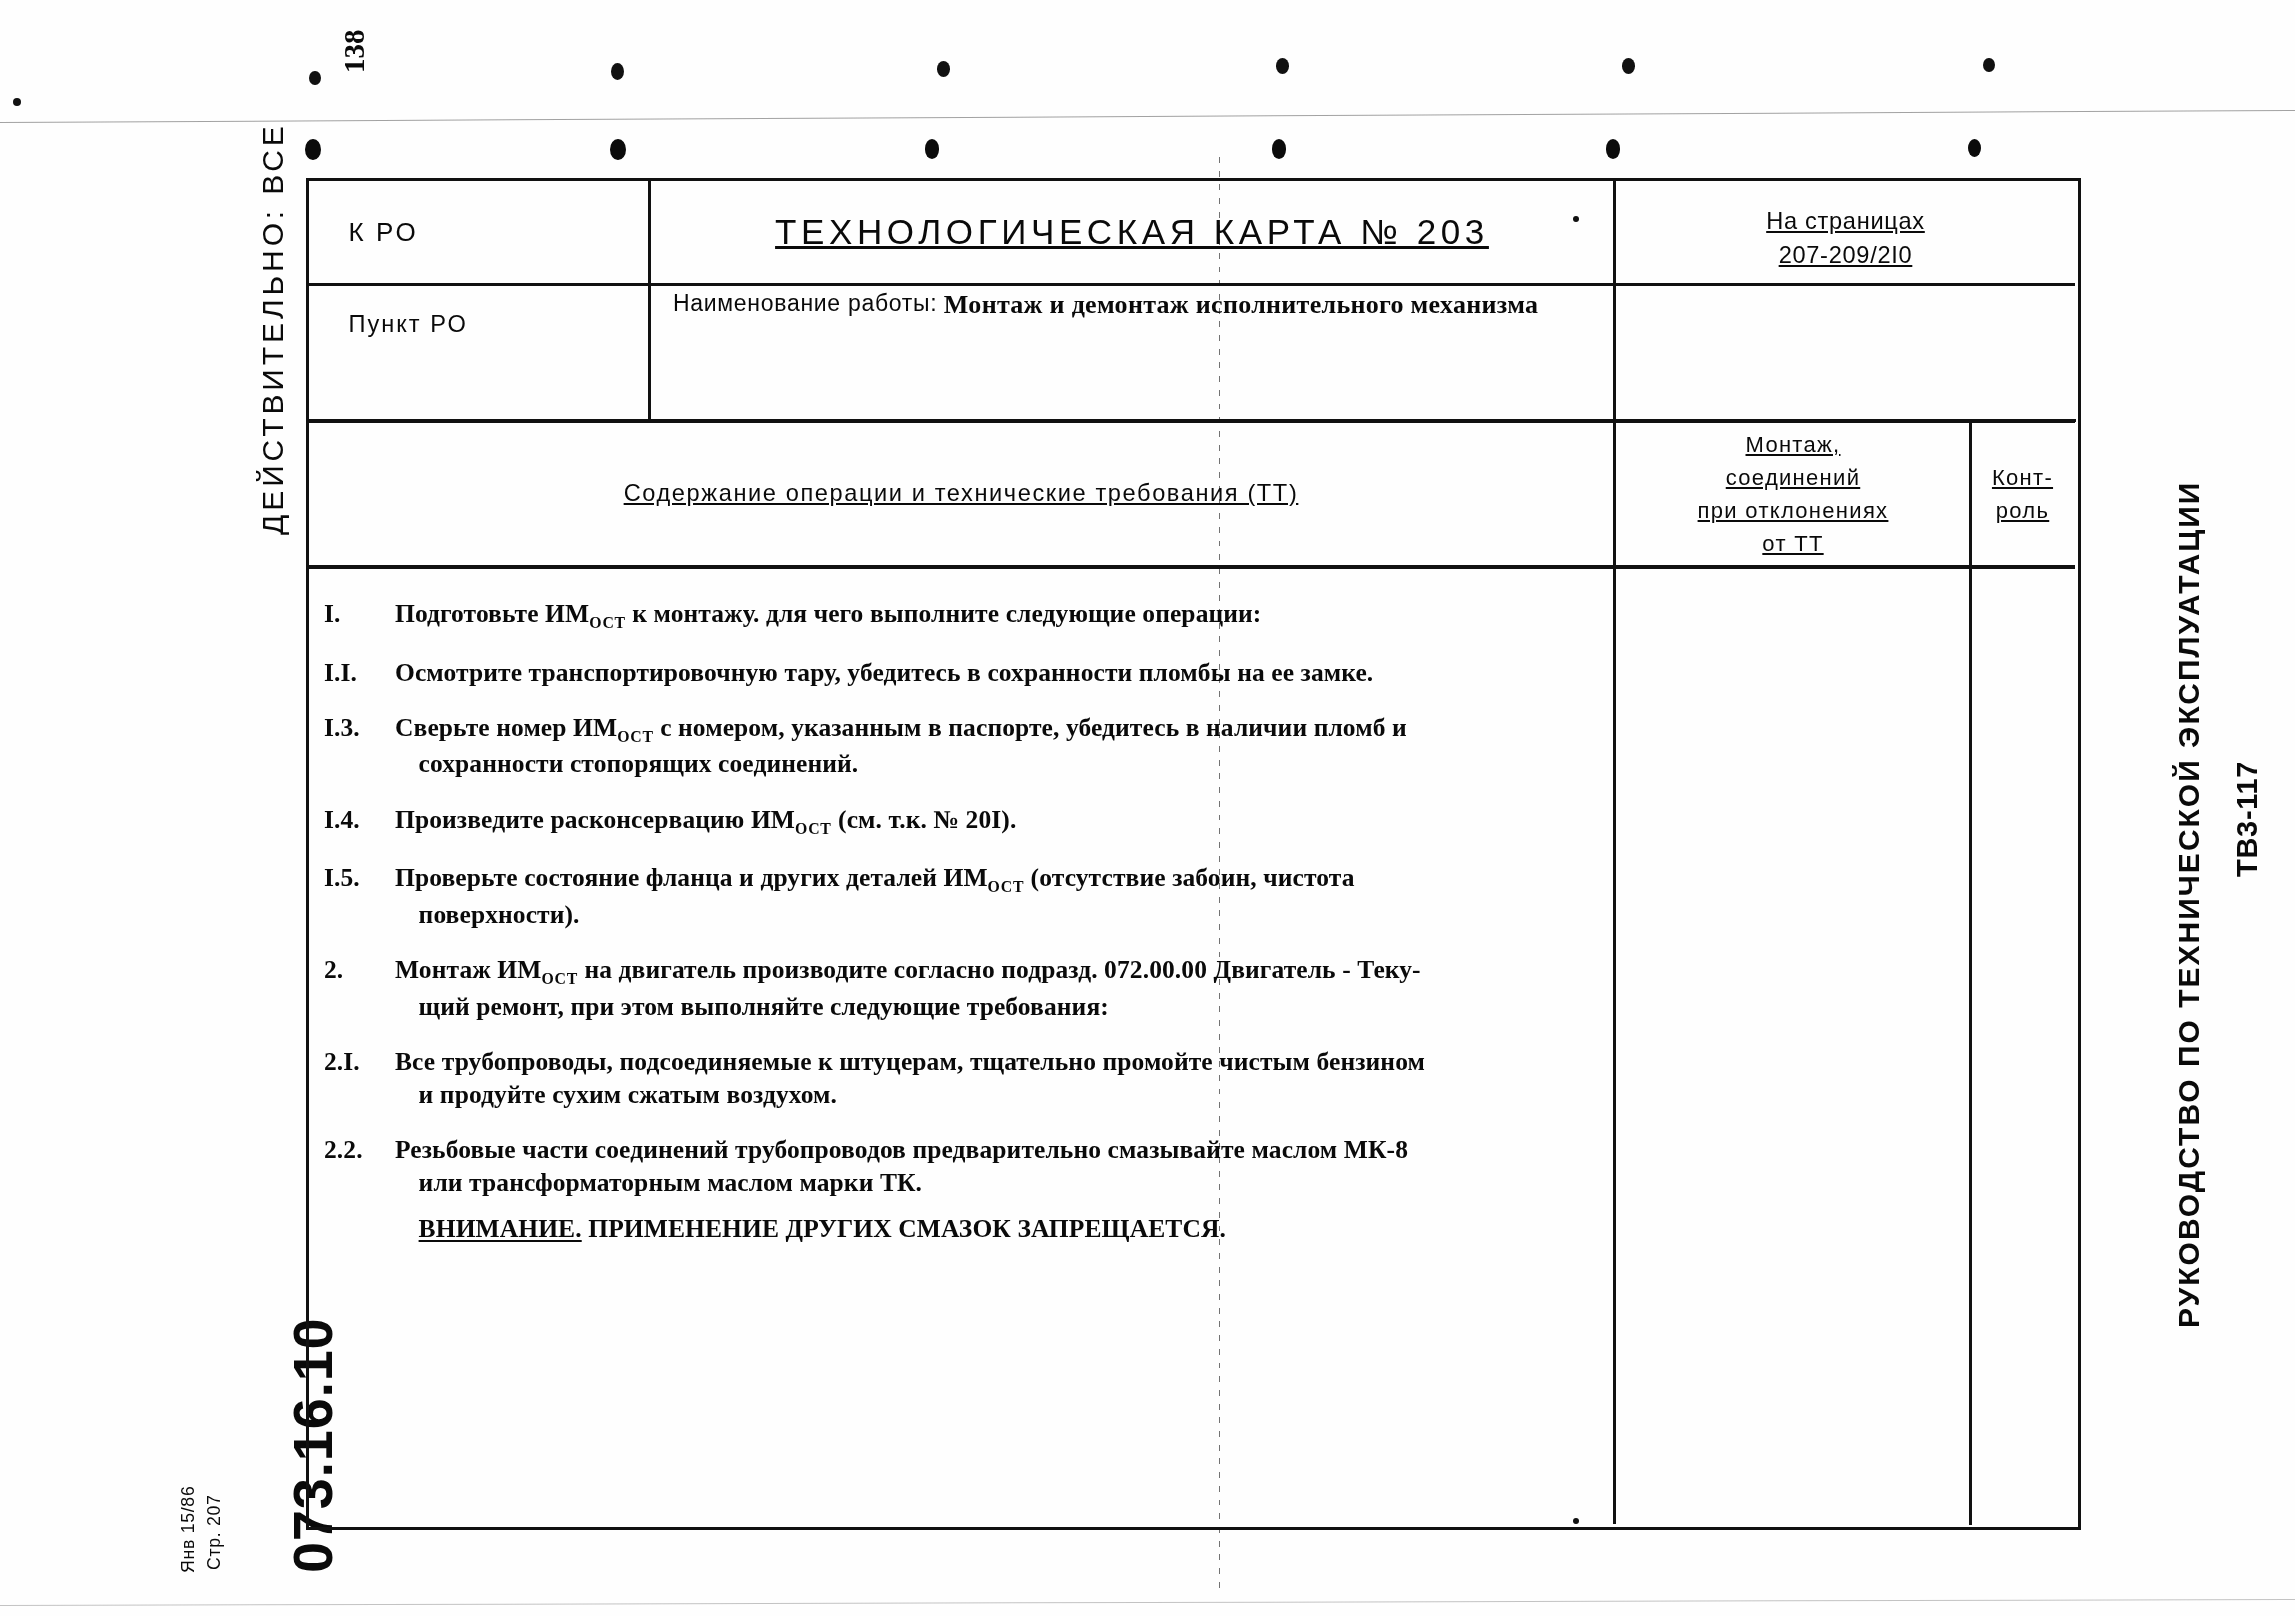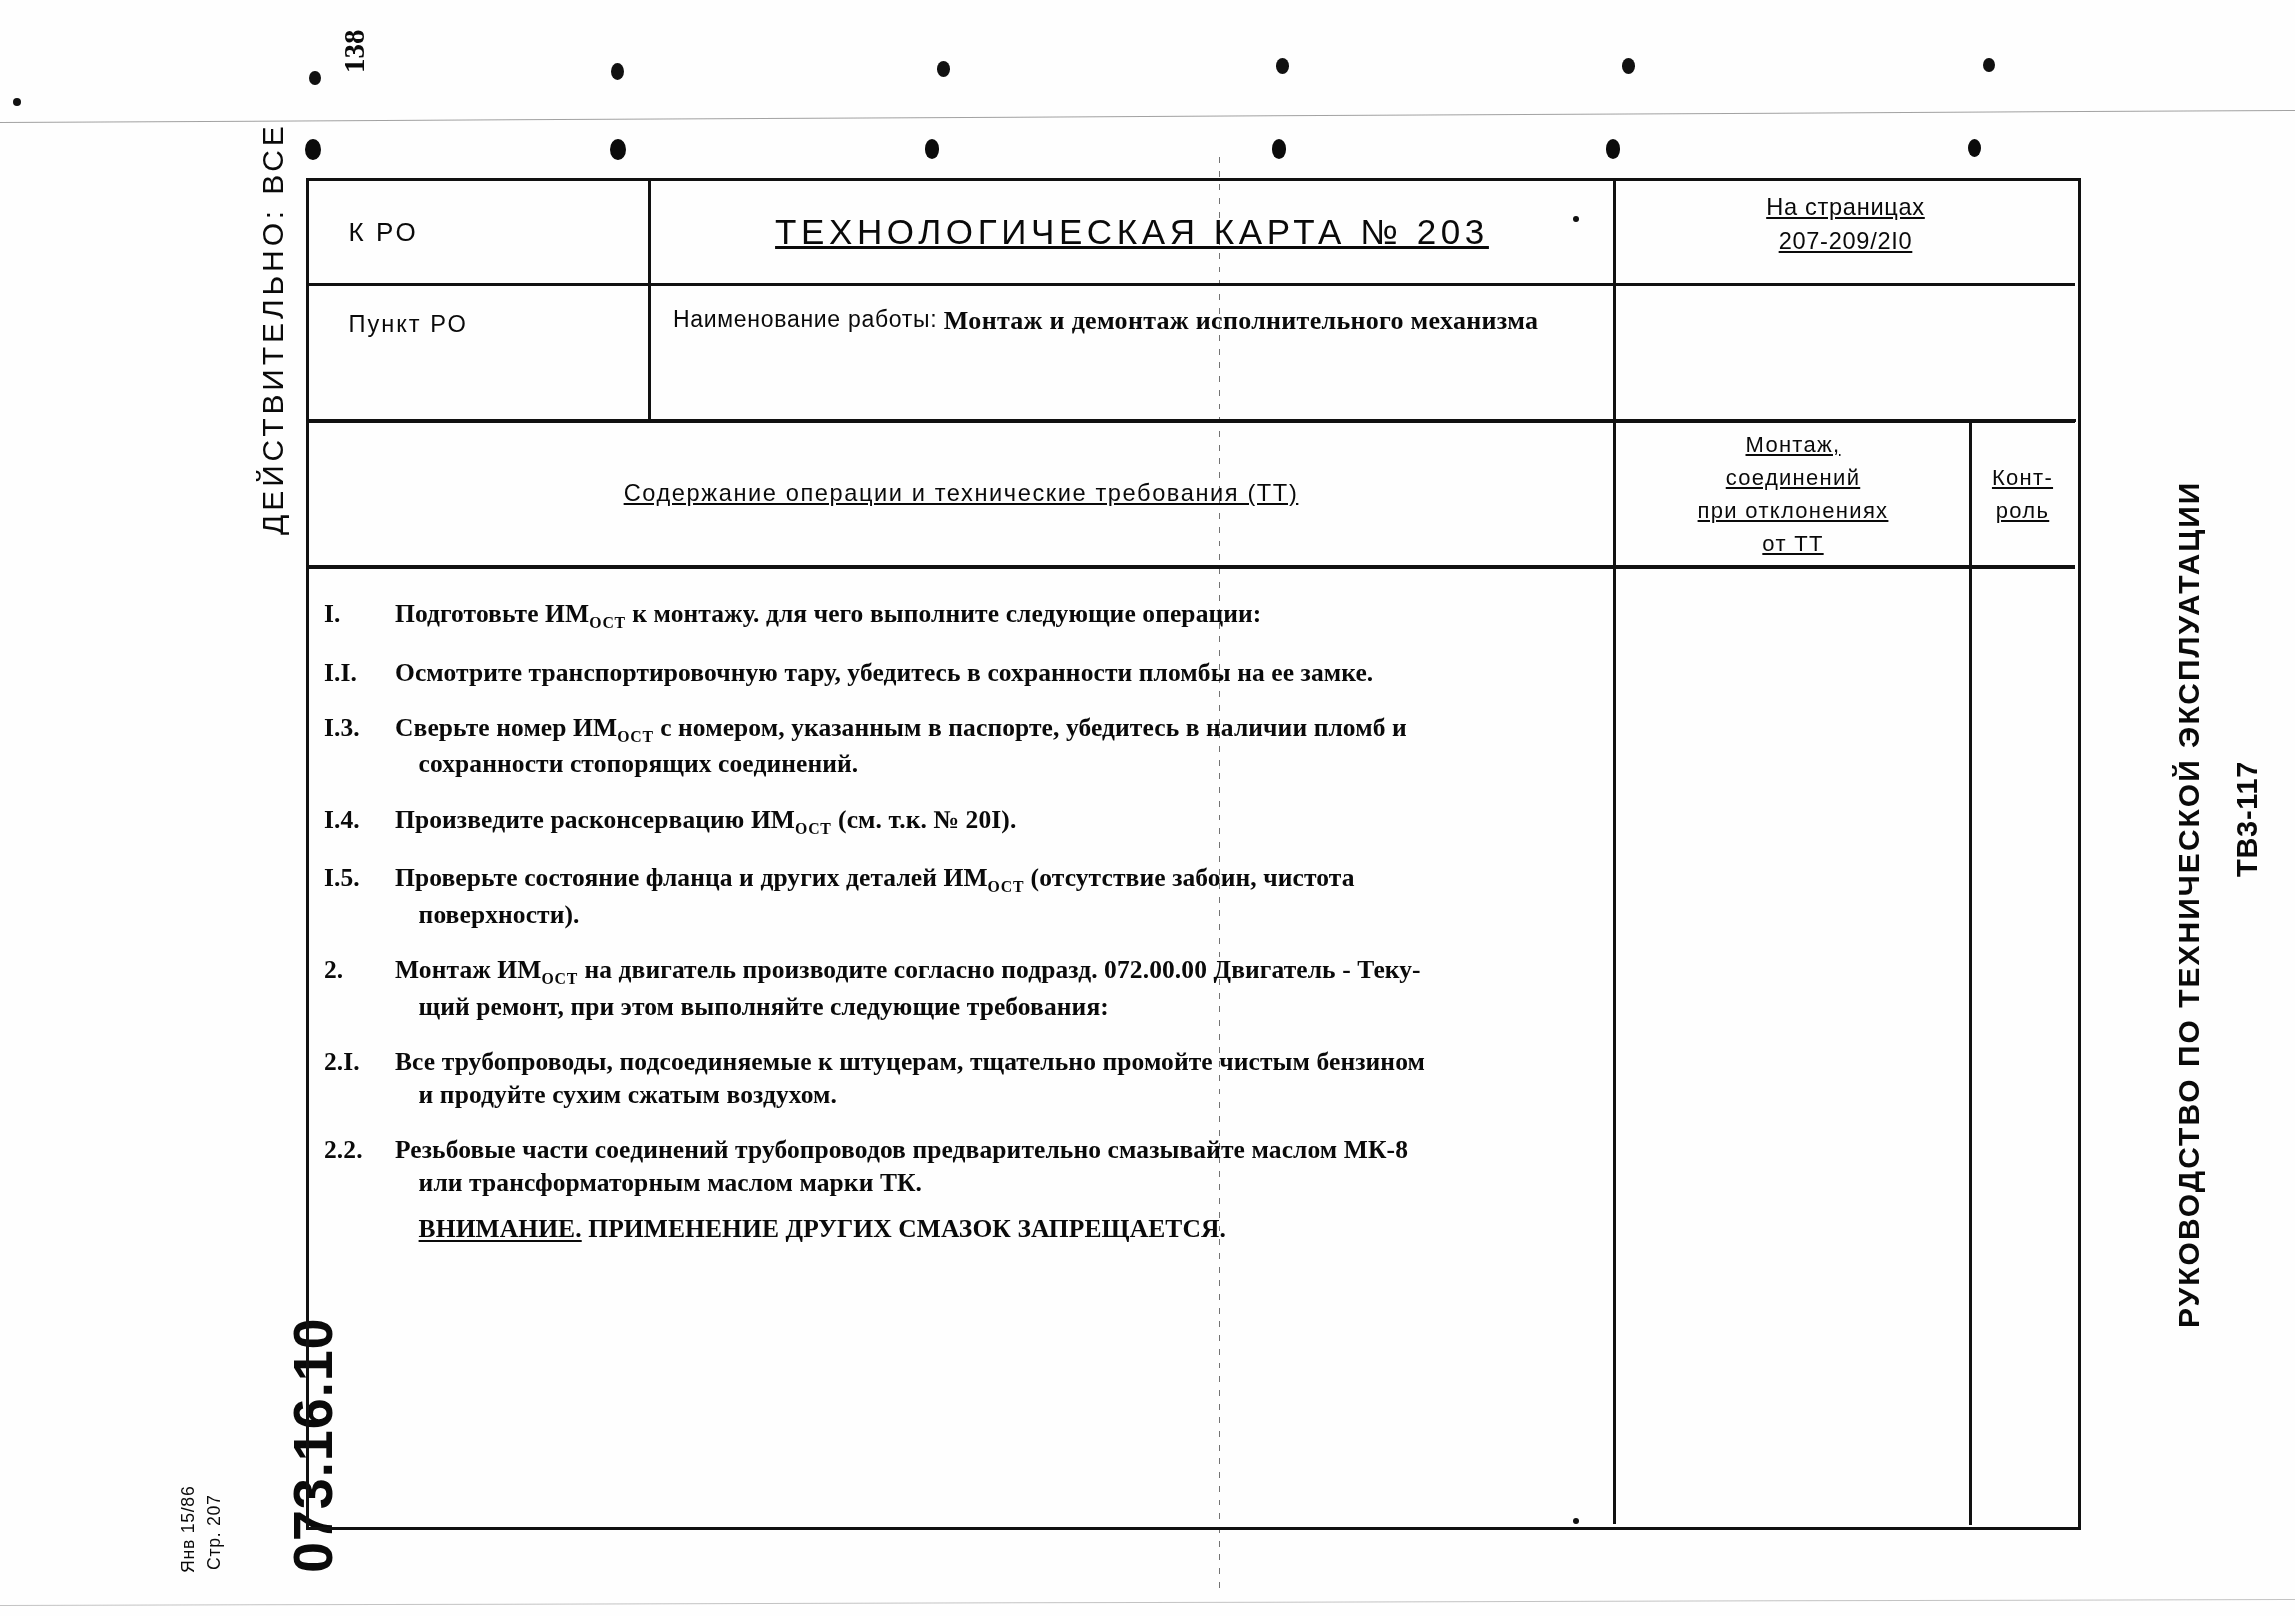--- a/index.html
+++ b/index.html
@@ -102,32 +102,32 @@
   <div class="vline" style="left:1969px;top:419px;width:3.3px;height:1106px;"></div>
 
   <div class="cell ct-left" style="left:321px;top:183px;width:324px;height:98px;padding-left:27.5px;">
     <span class="hdr-label">К РО</span>
   </div>
 
   <div class="cell ct-center" style="left:652px;top:183px;width:960px;height:98px;">
     <span class="title">ТЕХНОЛОГИЧЕСКАЯ  КАРТА  № 203</span>
   </div>
 
-  <div class="cell ct-center" style="left:1617px;top:177px;width:457px;height:94px;">
+  <div class="cell ct-center" style="left:1617px;top:191px;width:457px;height:94px;">
     <div>
       <div class="pages">На страницах</div>
       <div class="pages">207-209/2I0</div>
     </div>
   </div>
 
   <div class="cell ct-left" style="left:321px;top:287px;width:324px;height:131px;padding-left:27.5px;align-items:flex-start;padding-top:23.6px;">
     <span class="hdr-label" style="font-size:23.6px;letter-spacing:2px;">Пункт РО</span>
   </div>
 
-  <div class="cell ct-left" style="left:652px;top:285px;width:960px;height:131px;padding-left:21px;align-items:flex-start;padding-top:21px;">
+  <div class="cell ct-left" style="left:652px;top:269px;width:960px;height:131px;padding-left:21px;align-items:flex-start;padding-top:21px;">
     <span class="worktitle">Наименование работы:</span>
     <span class="workval" style="margin-left:6.5px;">Монтаж и демонтаж исполнительного механизма</span>
   </div>
 
   <div class="cell ct-center" style="left:310px;top:423px;width:1302px;height:141px;">
     <span class="colhdr-big">Содержание операции и технические требования (ТТ)</span>
   </div>
 
   <div class="cell ct-center" style="left:1617px;top:423px;width:352px;height:141px;">
     <div>

